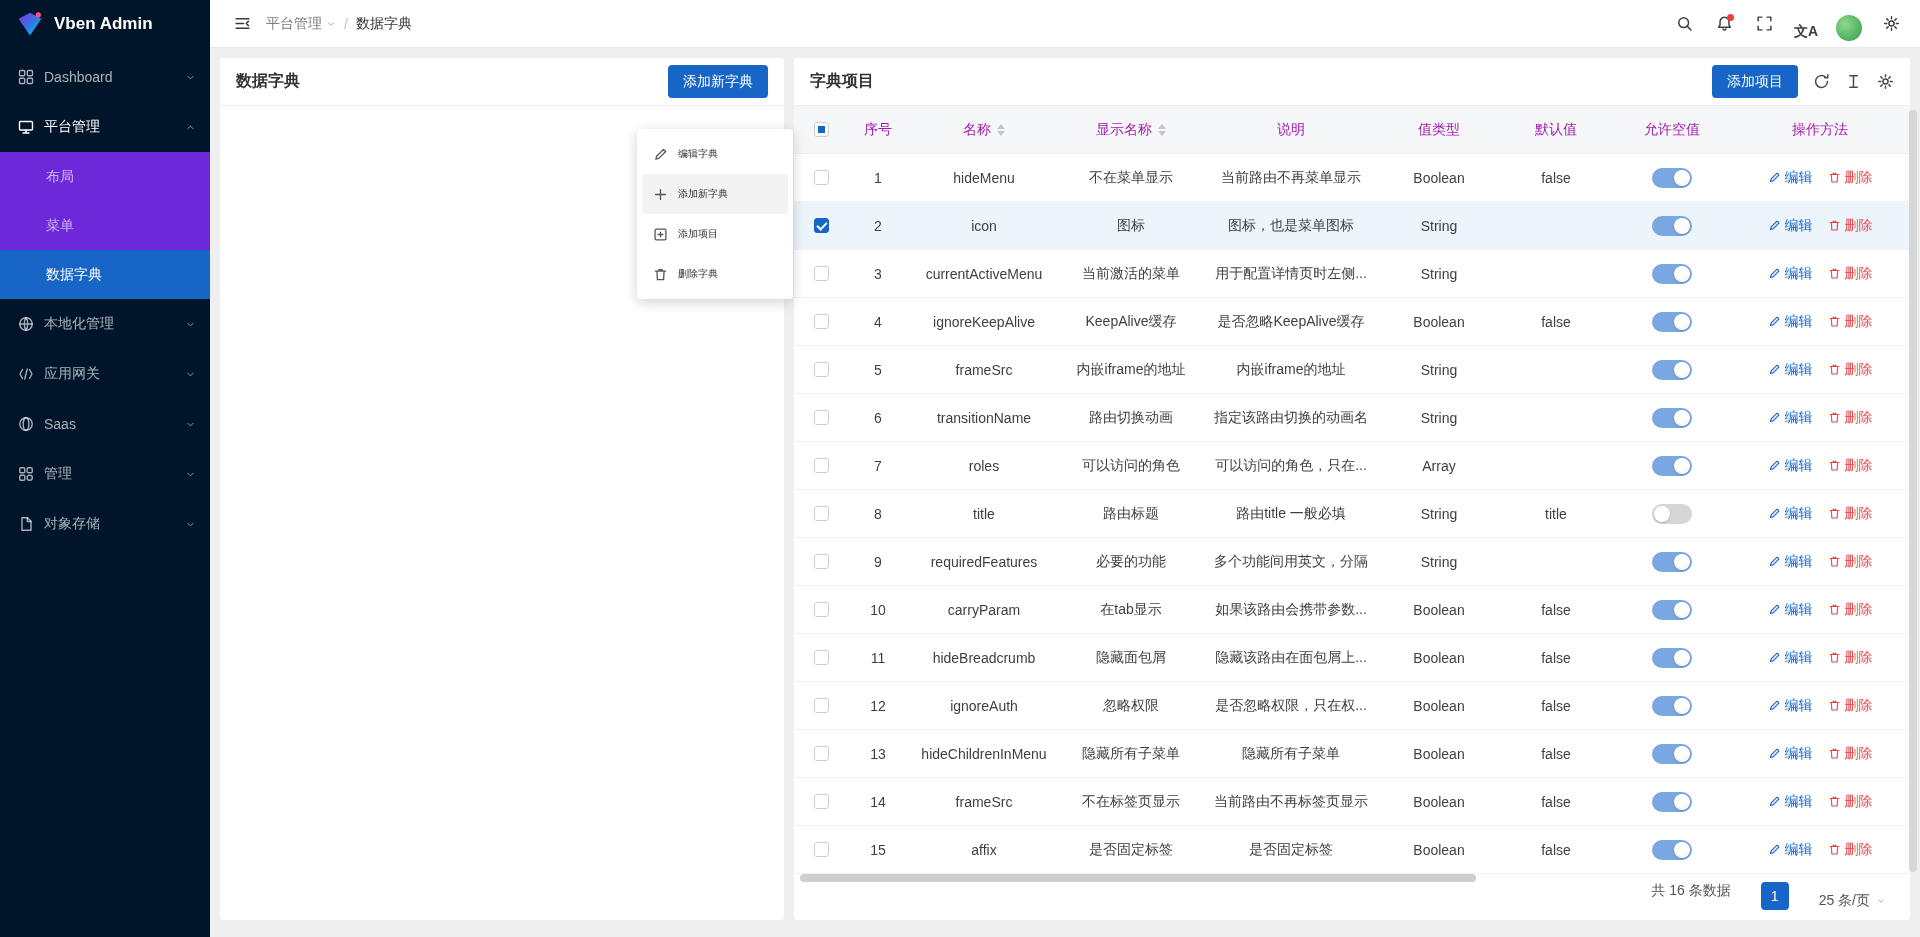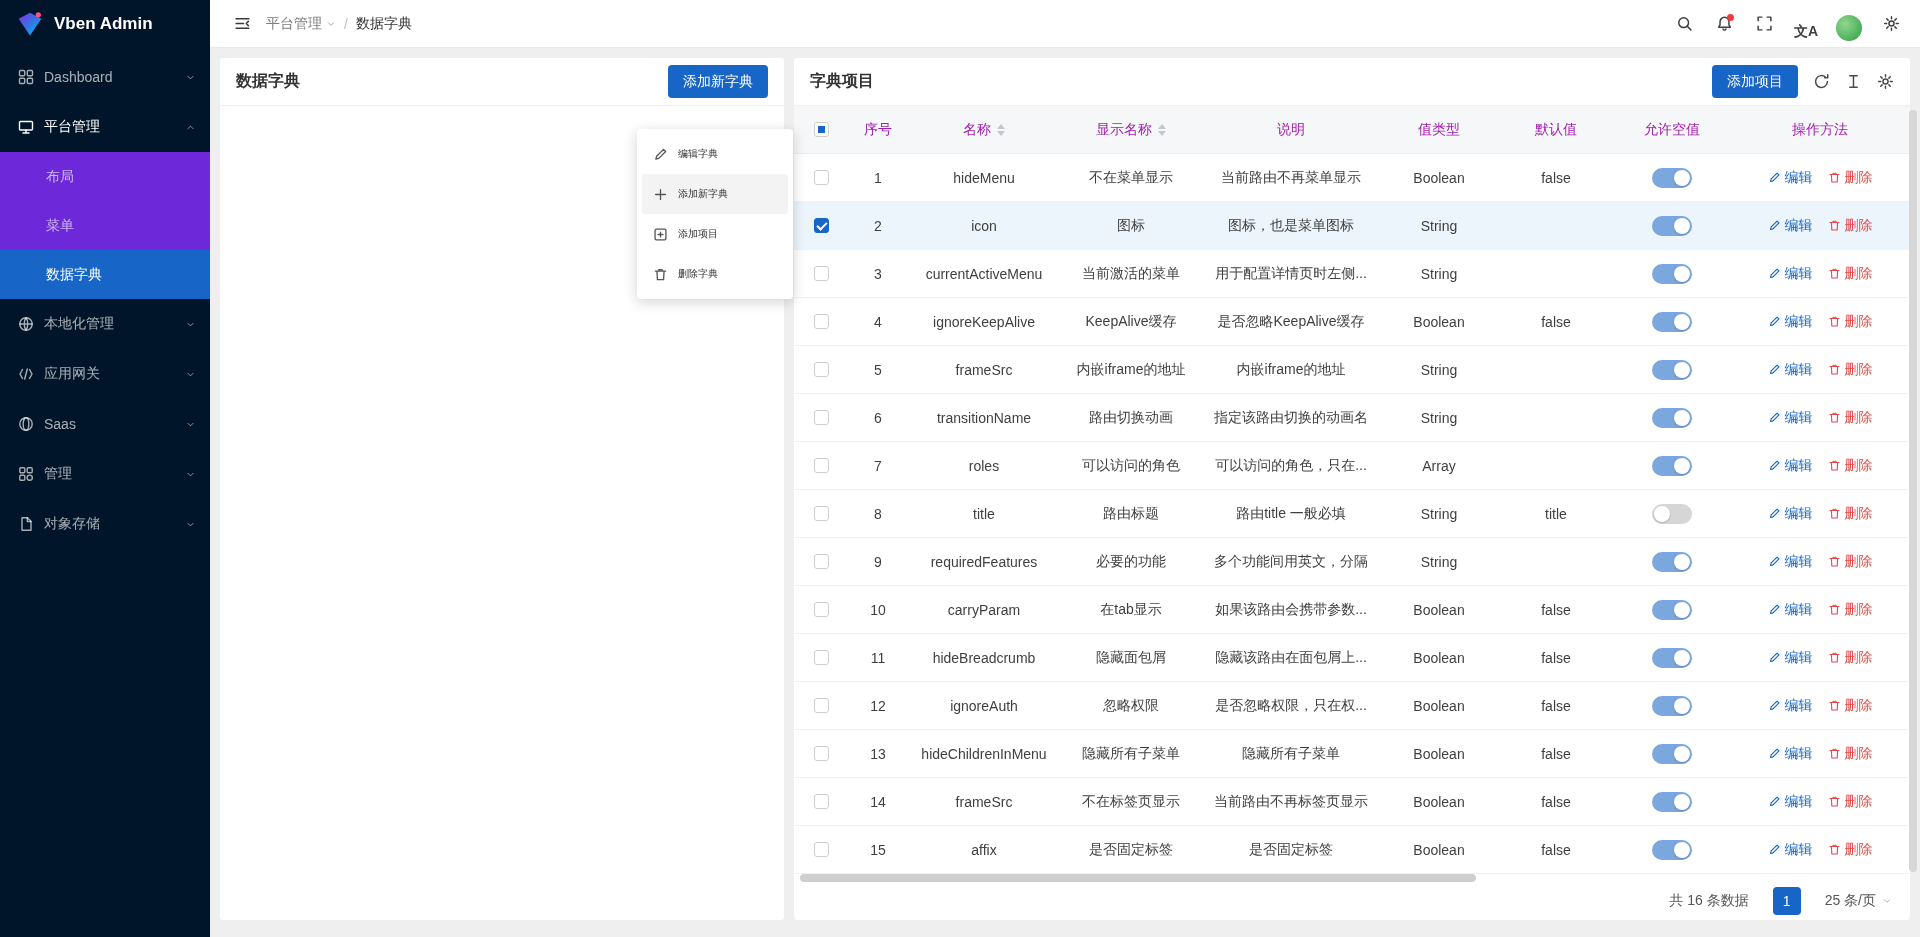--- a/index.html
+++ b/index.html
@@ -88,21 +88,21 @@
   .switch.off .knob{left:2px;right:auto}
 
   .link{display:inline-flex;align-items:center;gap:4px;font-size:14px;cursor:pointer;text-decoration:none}
   .link .i{display:flex}.link .i .ic{width:13px;height:13px}
   .link.edit{color:#1765c7}
   .link.del{color:#e3494d}
 
   
   .hscroll{height:8px;margin:0 4px;position:relative;flex-shrink:0}
   .hscroll-thumb{position:absolute;left:2px;top:0;height:8px;width:61%;background:#cfcfcf;border-radius:4px;cursor:pointer}
-  .pagination{height:38px;display:flex;align-items:center;justify-content:flex-end;gap:24px;padding:0 18px;font-size:14px;color:#555;flex-shrink:0}
+  .pagination{height:38px;display:flex;justify-content:flex-end;gap:30px;padding:0 24px;font-size:14px;color:#555;flex-shrink:0}
   .page-btn{min-width:28px;height:28px;background:#1765c7;color:#fff;border-radius:4px;display:flex;align-items:center;justify-content:center;font-size:14px;cursor:pointer}
   .page-size{display:flex;align-items:center;gap:6px;color:#555;cursor:pointer}
   .page-size .ic{width:10px;height:10px;color:#a0a0a0}
 
   .vscroll{position:absolute;right:3px;top:110px;width:8px;height:762px;background:#d7d7d7;border-radius:4px;z-index:60;cursor:pointer}
 </style>
 </head>
 <body>
 
 <div class="app">

